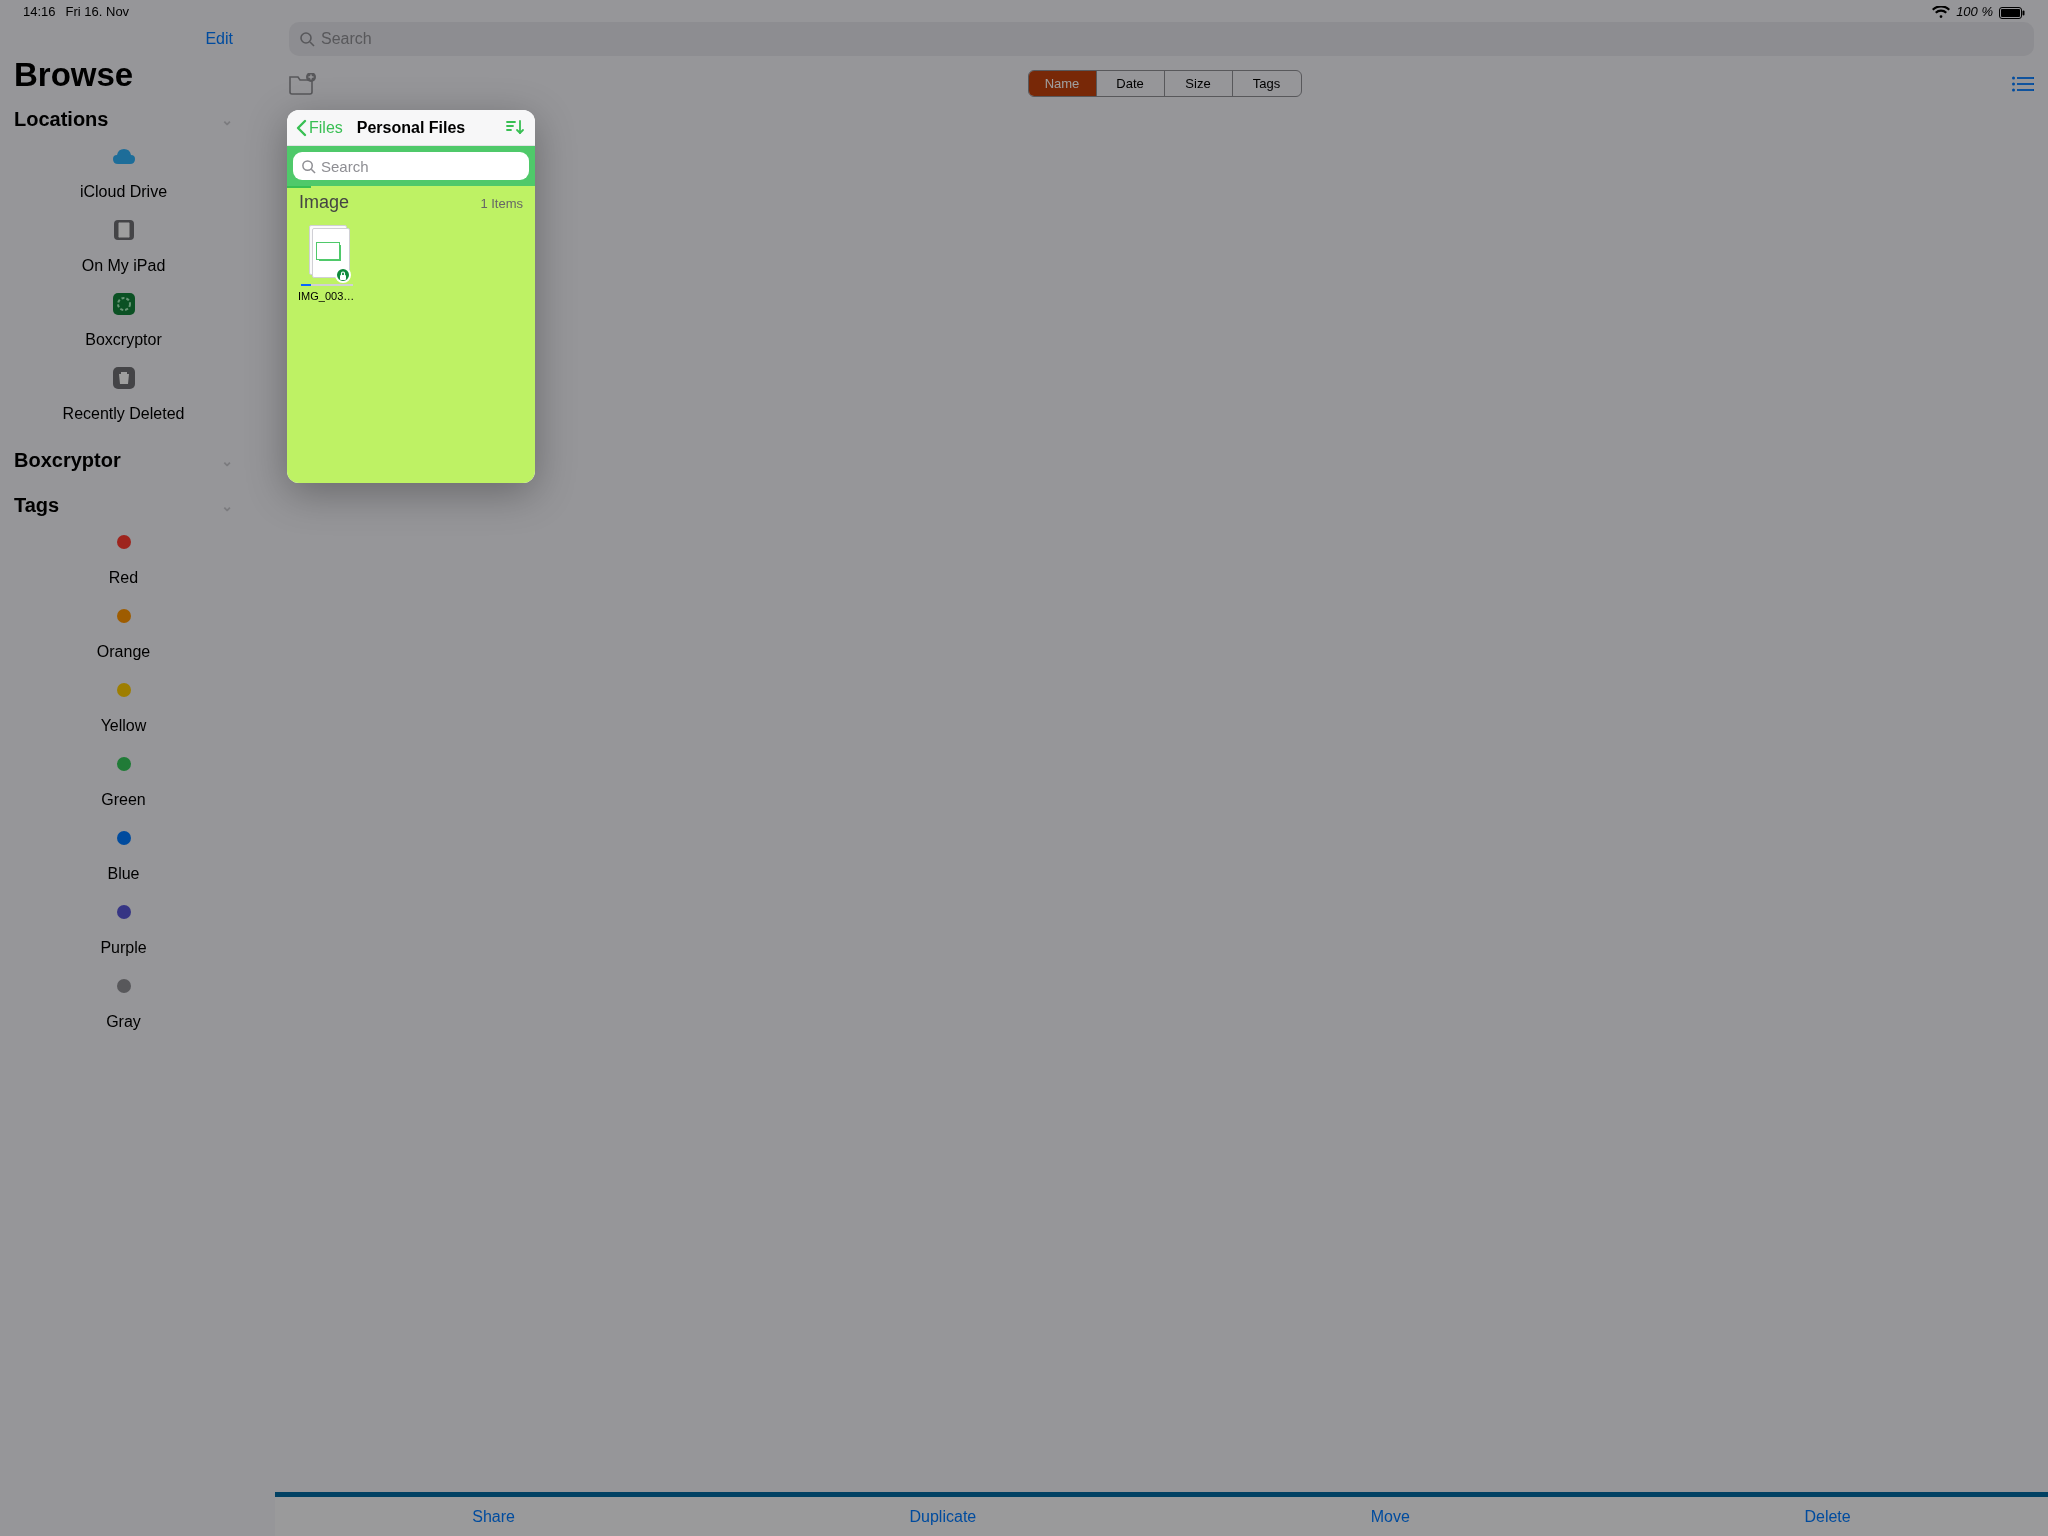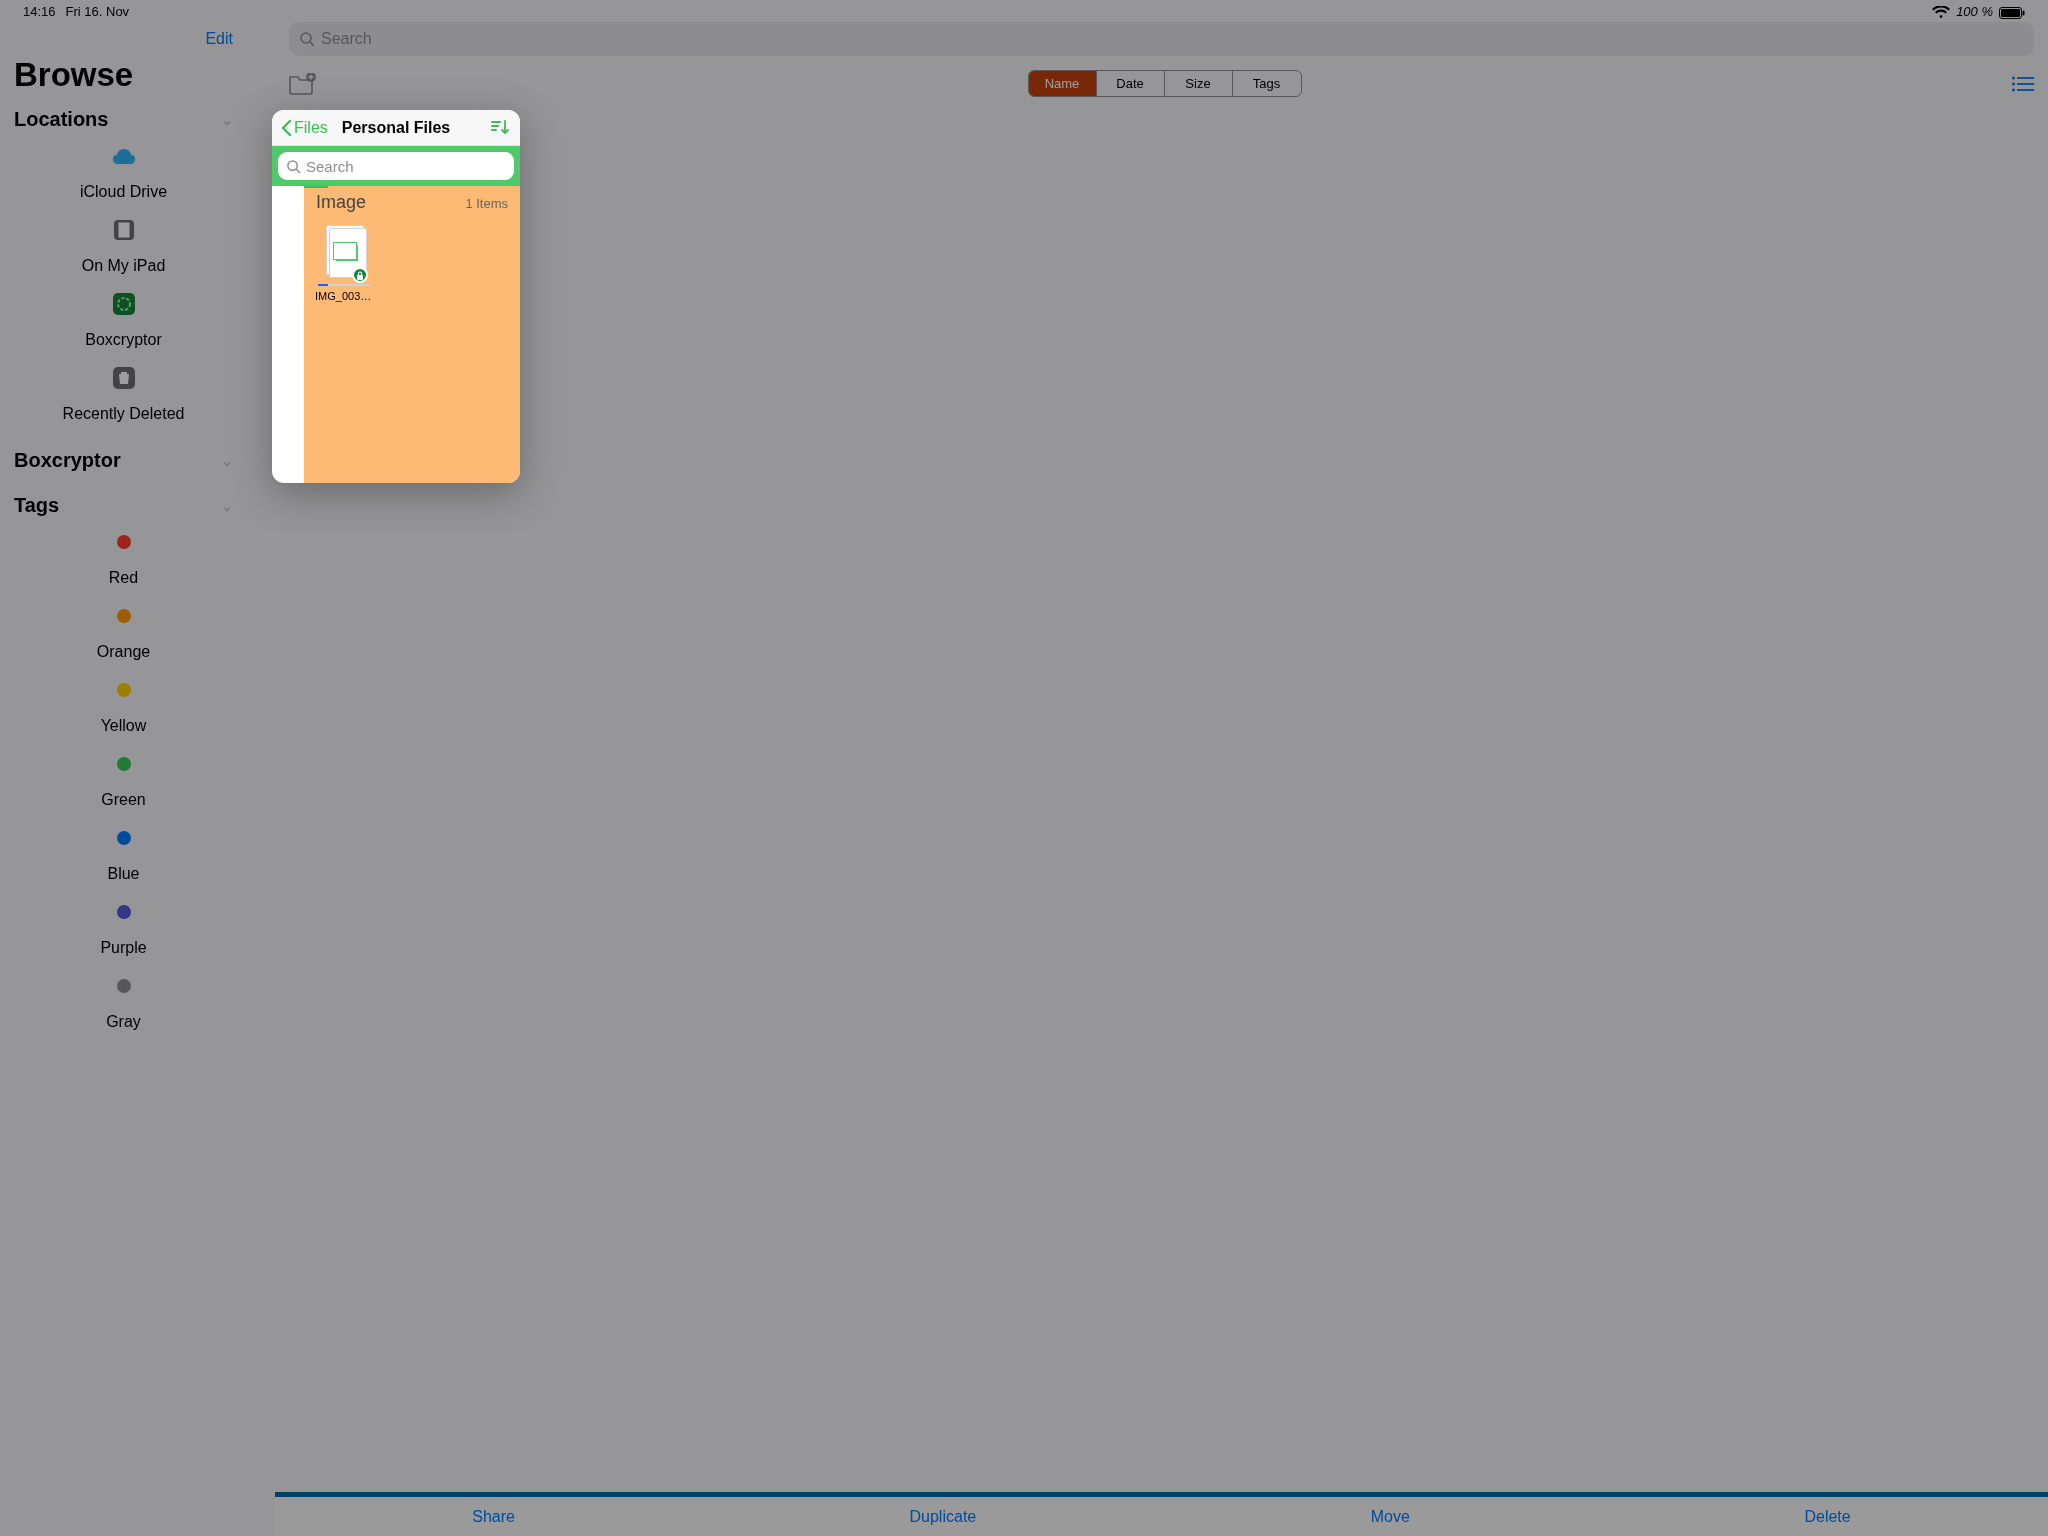--- a/index.html
+++ b/index.html
@@ -45,30 +45,30 @@
 .list-view-btn { color:#007aff; }
 
 
 .bottom-bar { position:absolute; bottom:0; left:0; right:0; height:44px; border-top:5px solid #0369a1; display:flex; align-items:center; justify-content:space-around; background:#f8f8fa; }
 .bottom-bar .bb { color:#007aff; font-size:16px; }
 
 
 .dim { position:absolute; inset:0; background:rgba(0,0,0,0.38); }
 
 
-.popover { position:absolute; left:272px; top:110px; width:248px; height:373px; background:#fff; border-radius:12px; overflow:hidden; box-shadow:0 10px 40px rgba(0,0,0,0.3); display:flex; flex-direction:column; }
+.popover { position:absolute; left:287px; top:110px; width:248px; height:373px; background:#fff; border-radius:12px; overflow:hidden; box-shadow:0 10px 40px rgba(0,0,0,0.3); display:flex; flex-direction:column; }
 .popover-header { height:36px; background:#f7f7f8; display:flex; align-items:center; justify-content:space-between; padding:0 10px; border-bottom:1px solid #e3e3e6; position:relative; }
 .popover-header .back { color:#38bf53; font-size:16px; display:flex; align-items:center; gap:2px; font-weight:400; position:absolute; left:8px; }
 .popover-header .title { font-size:16px; font-weight:600; color:#000; flex:1; text-align:center; }
 .popover-header .sort { color:#38bf53; position:absolute; right:10px; }
 .popover-search-wrap { background:#4fc96a; padding:6px; }
 .popover-search { background:#fff; border-radius:9px; height:28px; display:flex; align-items:center; padding:0 8px; gap:5px; }
 .popover-search input { border:none; outline:none; font-size:15px; flex:1; }
 .popover-search input::placeholder { color:#8e8e93; }
-.popover-body { flex:1; background:#fdba74;margin-left:32px; }
+.popover-body { flex:1; background:#bef264; }
 .tab-indicator { height:2px; width:24px; background:#38bf53; margin-left:0; }
 .folder-title-row { display:flex; justify-content:space-between; align-items:baseline; padding:4px 12px 4px; }
 .folder-title-row .name { font-size:18px; color:#444; }
 .folder-title-row .count { font-size:13px; color:#666; }
 .file-grid { padding:6px 10px; }
 .file-item { width:60px; display:flex; flex-direction:column; align-items:center; }
 .file-thumb { width:52px; height:60px; position:relative; }
 .file-doc { position:absolute; inset:0; }
 .file-doc::before { content:""; position:absolute; top:2px; left:8px; width:36px; height:48px; border:1px solid #d0d0d5; background:#fafafa; border-radius:2px; }
 .file-doc::after { content:""; position:absolute; top:5px; left:11px; width:36px; height:48px; border:1px solid #d0d0d5; background:#fff; border-radius:2px; }

